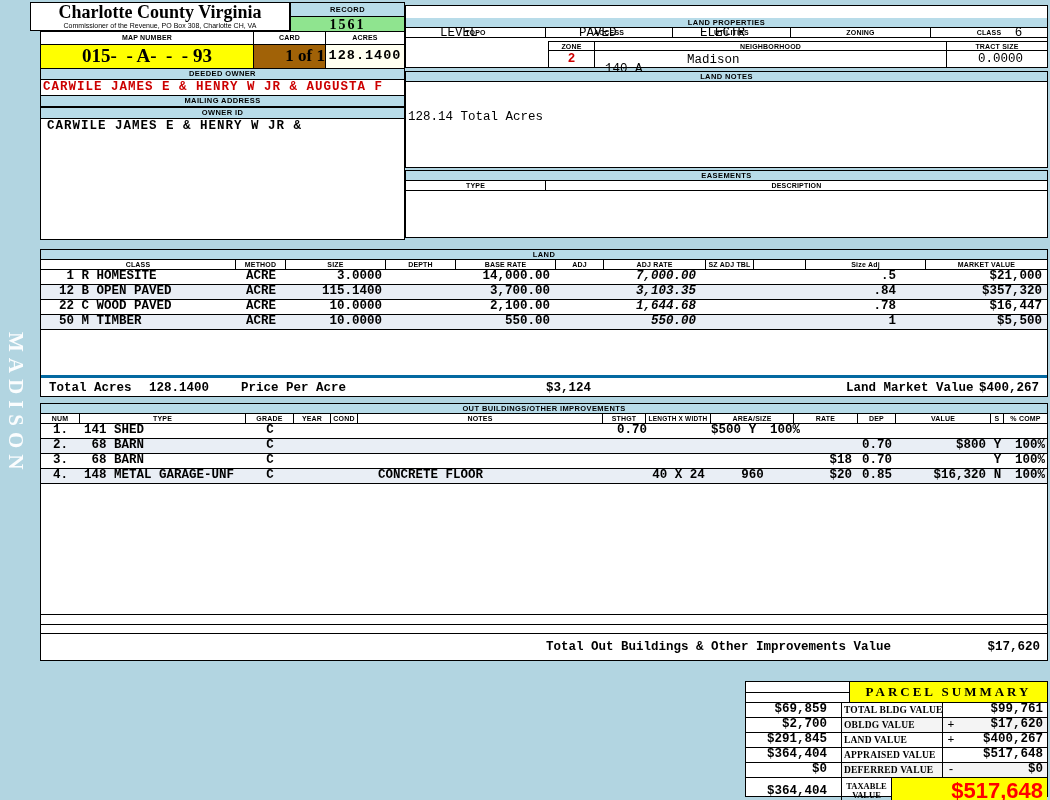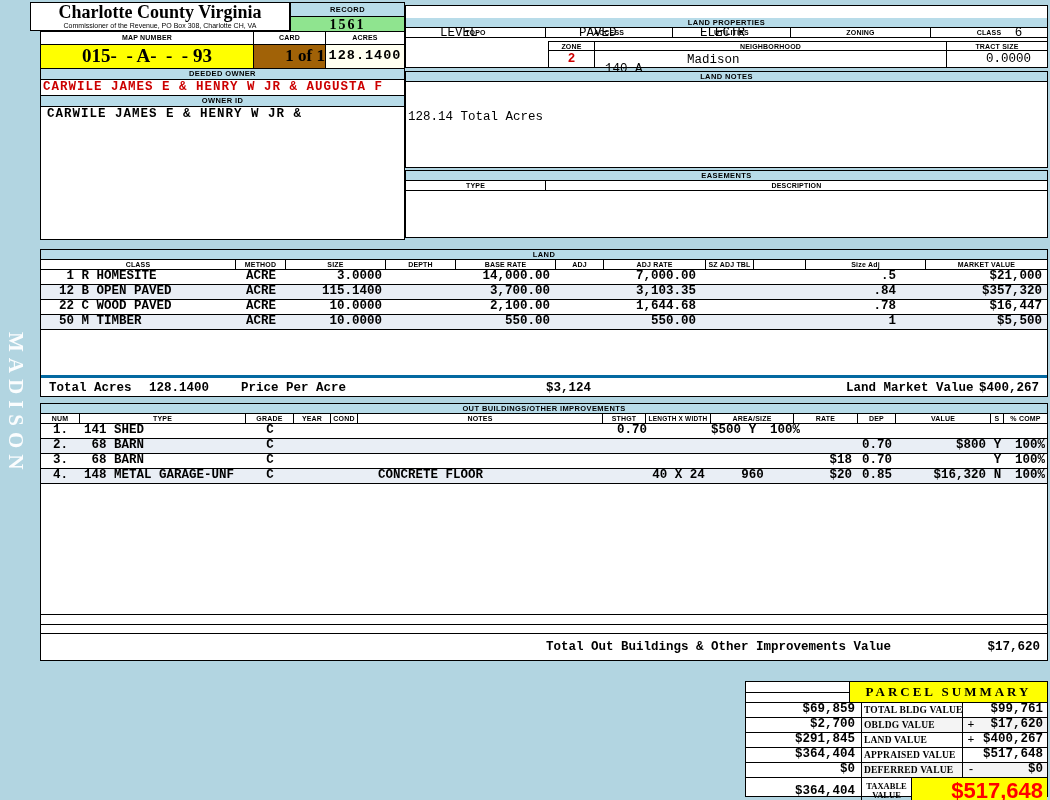--- a/index.html
+++ b/index.html
@@ -17,33 +17,33 @@
   .dn{font-family:"Liberation Mono",monospace;font-weight:normal;font-size:12.5px;white-space:pre;}
   .drow{display:flex;height:14px;line-height:13px;border-bottom:1px solid #000;}
   .drow>div{box-sizing:border-box;overflow:hidden;}
   .stripe{background:#e9eef5;}
   .serif{font-family:"Liberation Serif",serif;}
   .r{text-align:right;}
   .c{text-align:center;}
   
   .lc0{width:195px;padding-left:18px;}.lc1{width:50px;text-align:center;}.lc2{width:100px;text-align:right;padding-right:4px;}
   .lc3{width:70px;}.lc4{width:100px;text-align:right;padding-right:6px;}.lc5{width:48px;}
-  .lc6{width:102px;text-align:right;padding-right:10px;}.lc7{width:48px;}.lc8{width:52px;}
+  .lc6{width:102px;text-align:right;padding-right:10px;font-style:italic;}.lc7{width:48px;}.lc8{width:52px;}
   .lc9{width:120px;text-align:right;padding-right:30px;}.lc10{width:121px;text-align:right;padding-right:5px;}
   
   .oc0{width:39px;text-align:center;}.oc1{width:166px;padding-left:4px;}.oc2{width:48px;text-align:center;}
   .oc3{width:37px;text-align:center;}.oc4{width:27px;text-align:center;}.oc5{width:245px;padding-left:20px;}
   .oc6{width:43px;text-align:center;}.oc7{width:65px;text-align:center;}.oc8{width:83px;text-align:center;}
   .oc9{width:64px;text-align:right;padding-right:6px;}.oc10{width:38px;text-align:center;}
   .oc11{width:95px;text-align:right;padding-right:5px;}.oc12{width:13px;text-align:center;}
   .oc13{width:43px;text-align:right;padding-right:2px;}
   
   .sumrow{display:flex;border-top:1px solid #000;}
   .sumrow>div{box-sizing:border-box;overflow:hidden;}
-  .sp{width:116px;border-right:1px solid #000;text-align:right;padding-right:6px;}
+  .sp{width:96px;border-right:1px solid #000;text-align:right;padding-right:14px;}
   .sl{width:101px;border-right:1px solid #000;font-family:"Liberation Serif",serif;
       font-weight:bold;font-size:9.5px;padding-left:2px;letter-spacing:.2px;}
   .so{width:16px;text-align:center;font-weight:bold;font-size:12px;}
   .sv{flex:1;text-align:right;padding-right:4px;}
 </style>
 </head>
 <body>
 
 <div id="page">
 
@@ -69,20 +69,21 @@
     </div>
     <div style="display:flex;height:23px;border-bottom:1px solid #000;">
       <div class="serif" style="width:213px;background:#ffff00;border-right:1px solid #000;box-sizing:border-box;
                   font-size:19px;font-weight:600;text-align:center;line-height:22px;white-space:pre;">015-  - A-  -  - 93</div>
       <div class="serif" style="width:72px;background:#a16207;border-right:1px solid #000;box-sizing:border-box;
                   font-size:17px;font-weight:600;text-align:right;line-height:22px;">1 of 1</div>
       <div class="d" style="width:78px;background:#fffff0;font-size:13.5px;text-align:center;line-height:22px;letter-spacing:1px;">128.1400</div>
     </div>
     <div class="bar">DEEDED OWNER</div>
     <div class="d" style="color:#cc0000;height:15px;line-height:14px;letter-spacing:1px;padding-left:2px;">CARWILE JAMES E &amp; HENRY W JR &amp; AUGUSTA F</div>
+    <div class="bar" style="border-top:1px solid #000;">MAILING ADDRESS</div>
     <div class="bar" style="border-top:1px solid #000;">OWNER ID</div>
     <div class="d" style="height:16px;line-height:15px;letter-spacing:1px;padding-left:6px;">CARWILE JAMES E &amp; HENRY W JR &amp;</div>
   </div>
 
   <div class="box" style="left:405px;top:5px;width:643px;height:63px;">
     <div class="bar" style="height:9px;line-height:9px;margin-top:12px;">LAND PROPERTIES</div>
     <div class="hrow" style="height:9px;">
       <div class="hc" style="width:140px;">TOPO</div>
       <div class="hc" style="width:127px;">ACCESS</div>
       <div class="hc" style="width:118px;">UTILITIES</div>
@@ -101,21 +102,21 @@
         <div class="hc" style="border-right:none;border-bottom:1px solid #000;height:9px;">ZONE</div>
         <div class="d c" style="color:#cc0000;line-height:16px;">2</div>
       </div>
       <div style="width:352px;border-right:1px solid #000;box-sizing:border-box;position:relative;">
         <div class="hc" style="border-right:none;border-bottom:1px solid #000;height:9px;">NEIGHBORHOOD</div>
         <div class="dn abs" style="left:10px;top:11px;margin-top:9px;">140 A</div>
         <div class="dn abs" style="left:92px;top:11px;">Madison</div>
       </div>
       <div style="flex:1;">
         <div class="hc" style="border-right:none;border-bottom:1px solid #000;height:9px;">TRACT SIZE</div>
-        <div class="dn r" style="padding-right:16px;line-height:16px;">0.0000</div>
+        <div class="dn r" style="padding-right:24px;line-height:16px;">0.0000</div>
       </div>
     </div>
   </div>
 
   <div class="box" style="left:405px;top:71px;width:643px;height:97px;">
     <div class="bar" style="height:9px;line-height:9px;">LAND NOTES</div>
     <div class="dn abs" style="left:2px;top:38px;">128.14 Total Acres</div>
   </div>
 
   <div class="box" style="left:405px;top:170px;width:643px;height:68px;">

